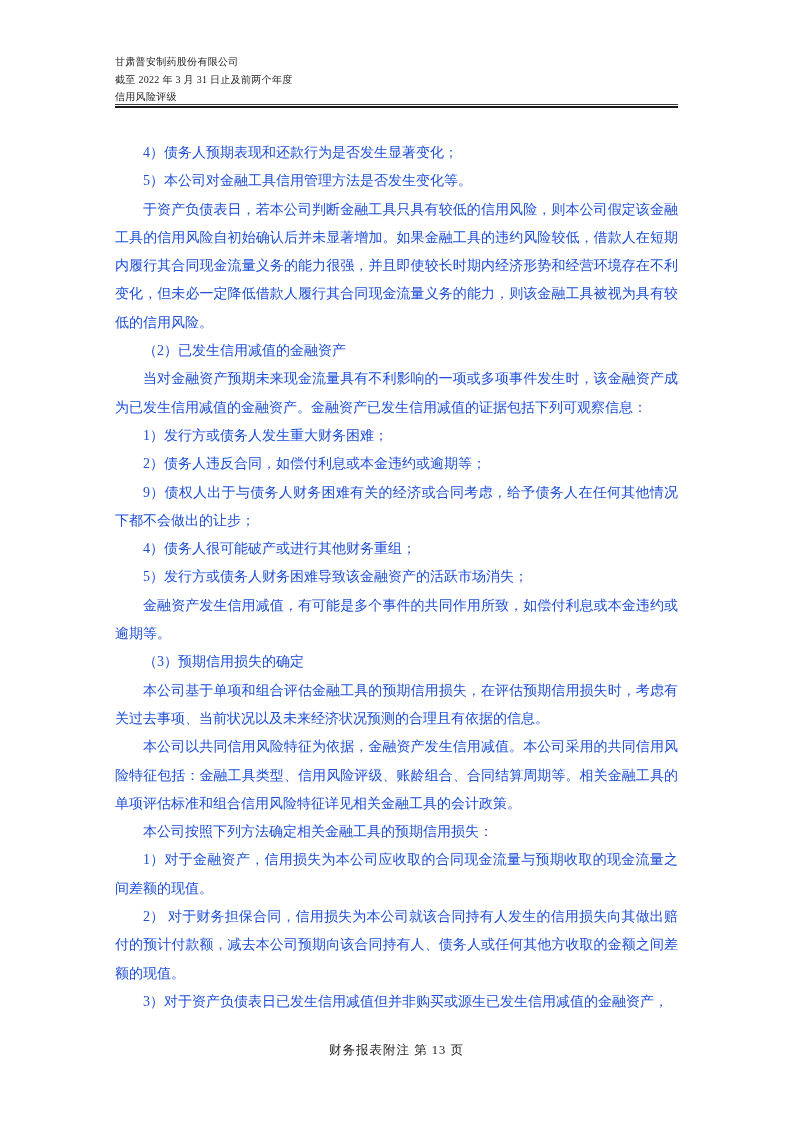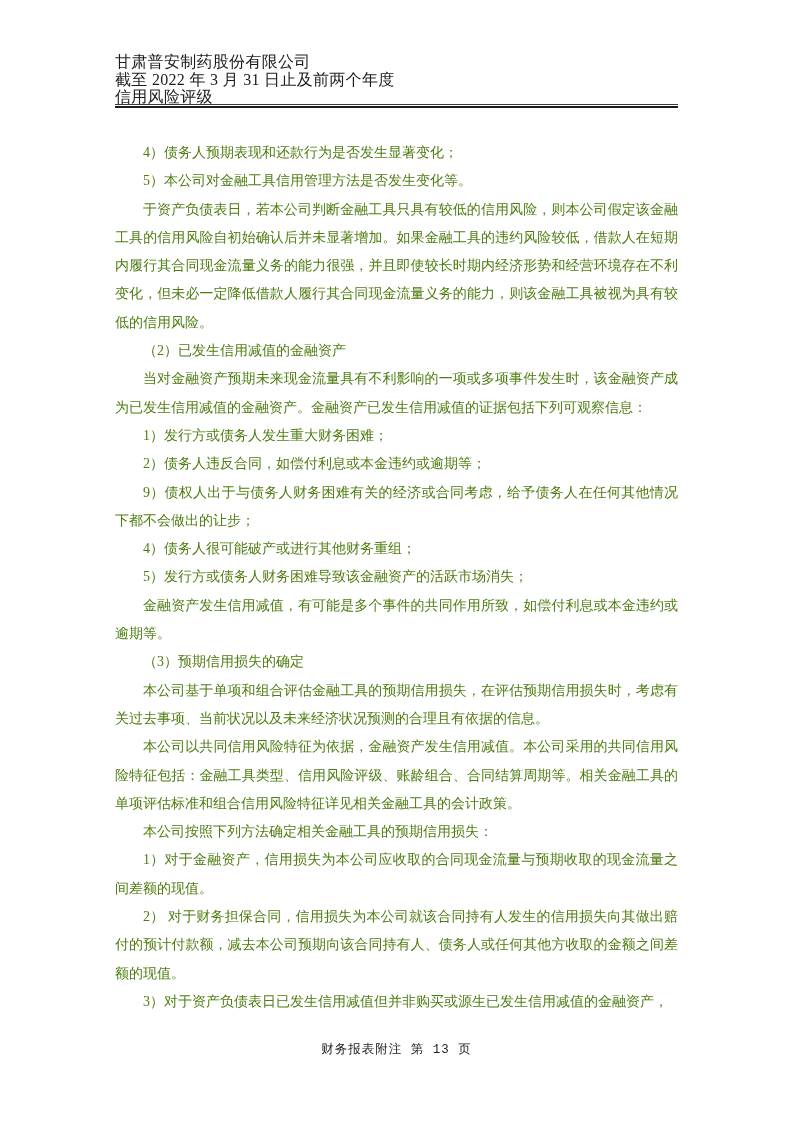--- a/index.html
+++ b/index.html
@@ -15,21 +15,21 @@
     background: #ffffff;
     color: #1a1a1a;
     font-family: "Liberation Serif", "DejaVu Serif", serif;
     overflow: hidden;
   }
   .header {
     position: absolute;
     left: 115px;
     right: 115px;
     top: 53px;
-    font-size: 16px;
+    font-size: 10px;
     line-height: 17.6px;
     color: #1c1c1c;
     letter-spacing: 0.3px;
   }
   .header .hline {
     white-space: nowrap;
   }
   .header-rule {
     position: absolute;
     left: 115px;
@@ -41,38 +41,37 @@
   }
   .content {
     position: absolute;
     left: 115px;
     right: 115px;
     top: 139px;
     font-size: 14px;
     line-height: 28.3px;
     text-align: justify;
     text-justify: inter-ideograph;
-    color: #4d7c0f;
+    color: #1d4ed8;
   }
   .content p {
     margin: 0;
     padding: 0;
     text-indent: 2em;
   }
   .footer {
     position: absolute;
     left: 0;
     right: 0;
     top: 1041px;
     text-align: center;
     font-size: 12.5px;
     line-height: 18px;
     color: #222222;
     letter-spacing: 1px;
-    font-family: Liberation Mono, monospace;
   }
 </style>
 </head>
 <body>
 
 <div class="page">
 
   <div class="header">
     <div class="hline">甘肃普安制药股份有限公司</div>
     <div class="hline">截至 2022 年 3 月 31 日止及前两个年度</div>

